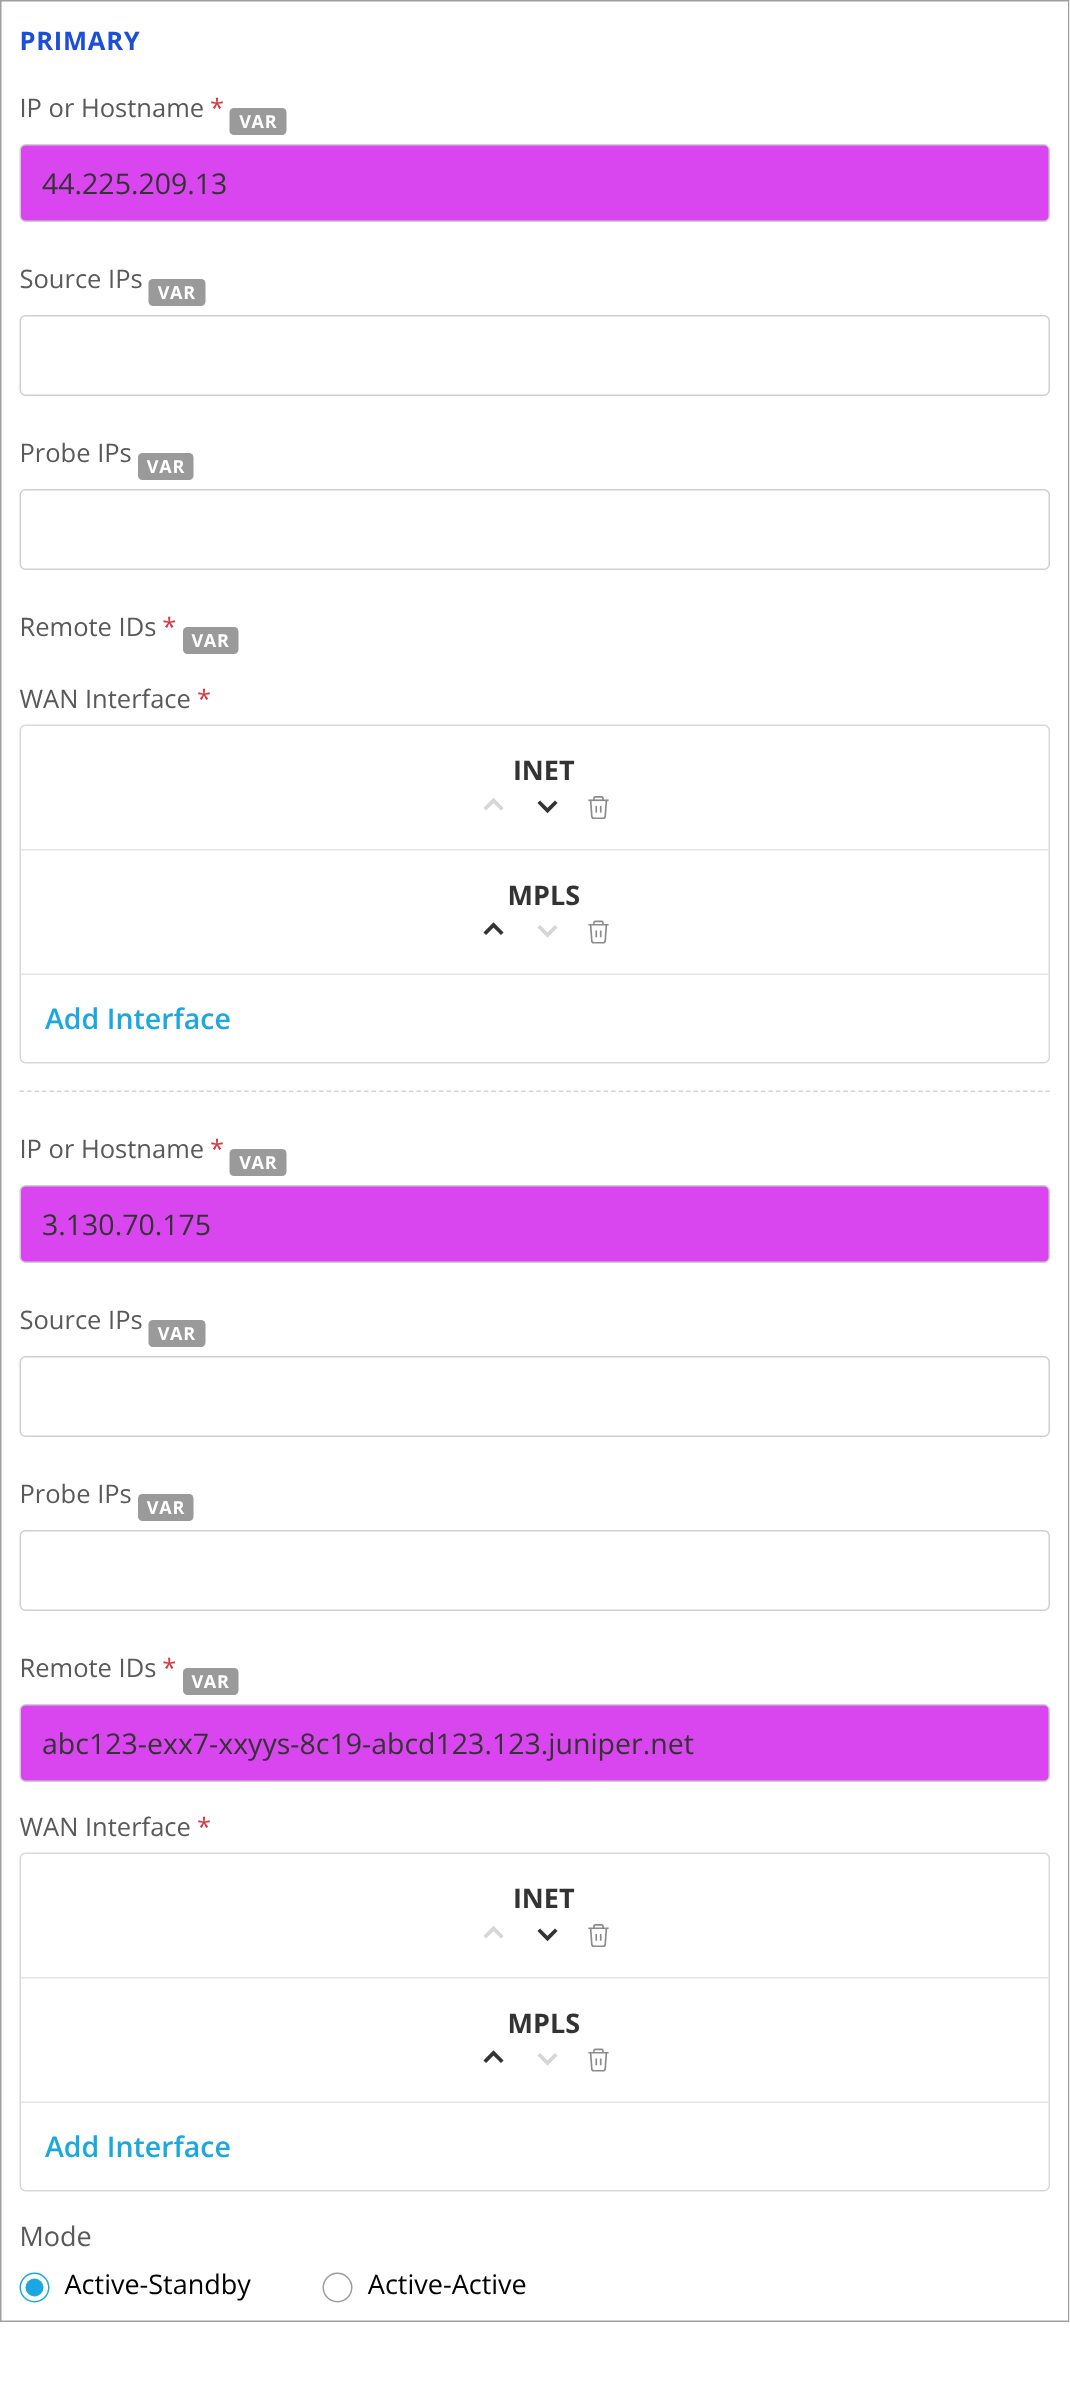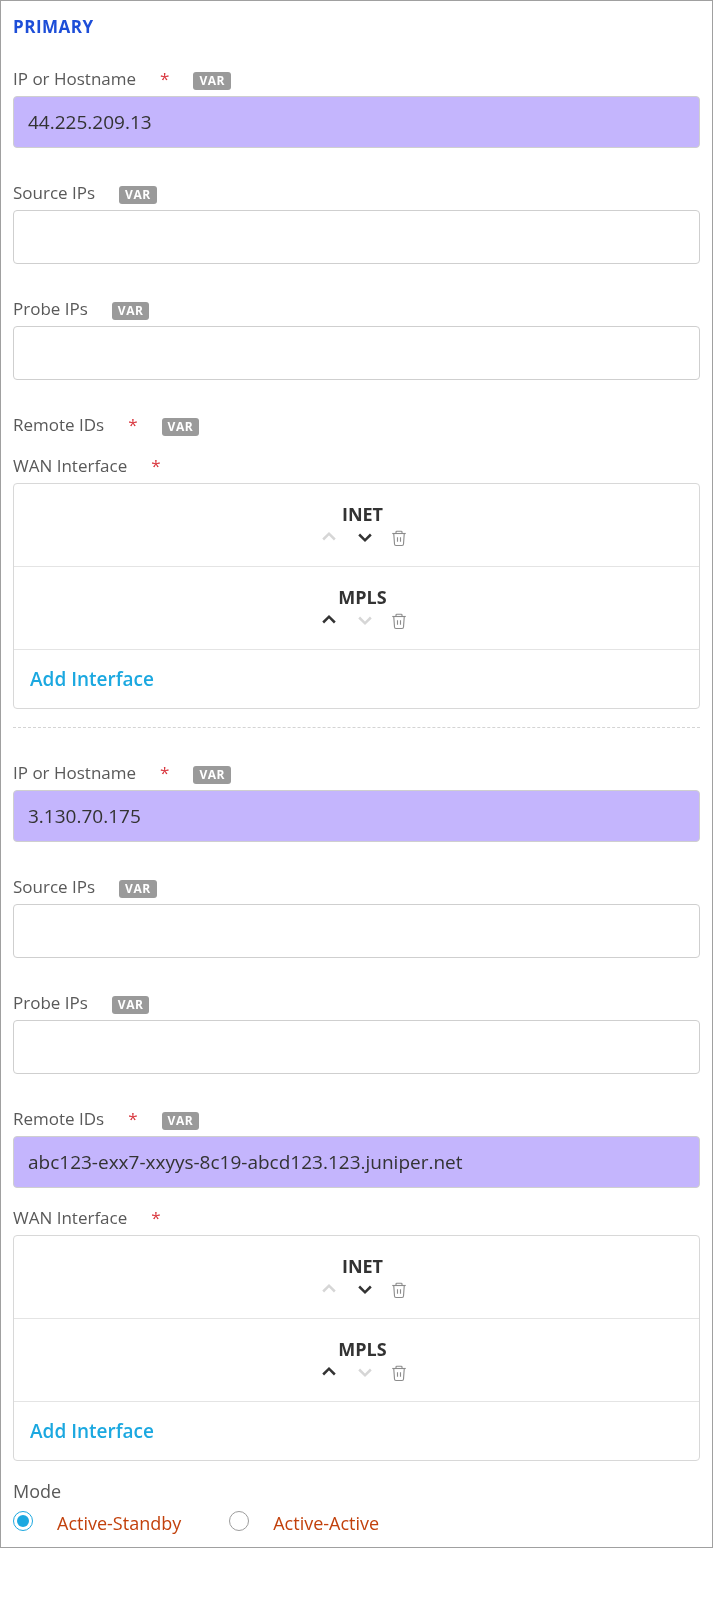--- a/index.html
+++ b/index.html
@@ -16,22 +16,22 @@
     .section-heading {
       font-size: 17px;
       font-weight: 700;
       letter-spacing: 0.5px;
       color: #1d4ed8;
       margin-bottom: 14px;
     }
     .field { margin-bottom: 18px; }
     .field-label {
       display: flex;
-      align-items: flex-end;
-      gap: 24px;
+      align-items: center;
+      gap: 4px;
       font-size: 17px;
       color: #595959;
       margin-bottom: 6px;
     }
     .required { color: #d9363e; }
     .var-badge {
       display: inline-flex;
       align-items: center;
       justify-content: center;
       background: #9a9a9a;
@@ -44,21 +44,21 @@
       line-height: 16px;
       margin-top: 20px;
     }
     .text-input {
       width: 100%;
       border: 1px solid #cfcfcf;
       border-radius: 4px;
       padding: 12px 14px;
       font-size: 19px;
       color: #333;
-      background: #c4b5fd;
+      background: #d946ef;
       font-family: inherit;
     }
     .text-input-empty {
       width: 100%;
       height: 54px;
       border: 1px solid #cfcfcf;
       border-radius: 4px;
       background: #fff;
     }
     .wan-box {
@@ -111,24 +111,24 @@
       color: #595959;
       margin-bottom: 8px;
     }
     .radio-group {
       display: flex;
       gap: 48px;
       align-items: center;
     }
     .radio-item {
       display: flex;
-      align-items: flex-start;
-      gap: 24px;
+      align-items: flex-end;
+      gap: 10px;
       font-size: 18px;
-      color: #c2410c;
+      color: #000000;
       cursor: pointer;
     }
     .radio {
       width: 20px;
       height: 20px;
       border-radius: 50%;
       border: 1.5px solid #9c9c9c;
       display: flex;
       align-items: center;
       justify-content: center;

